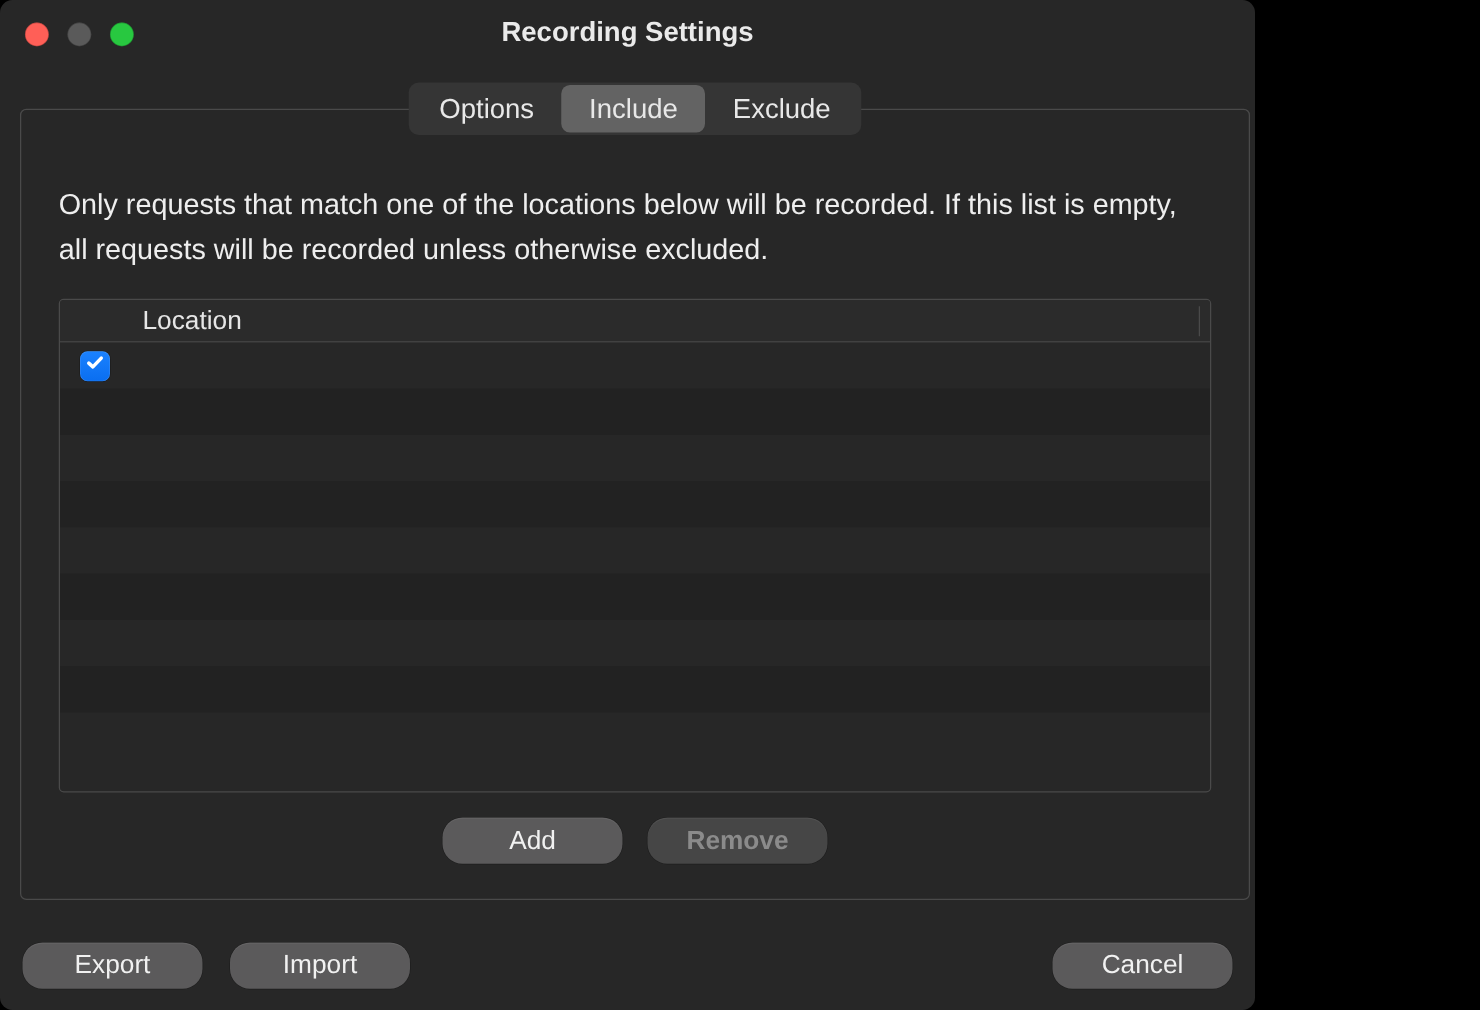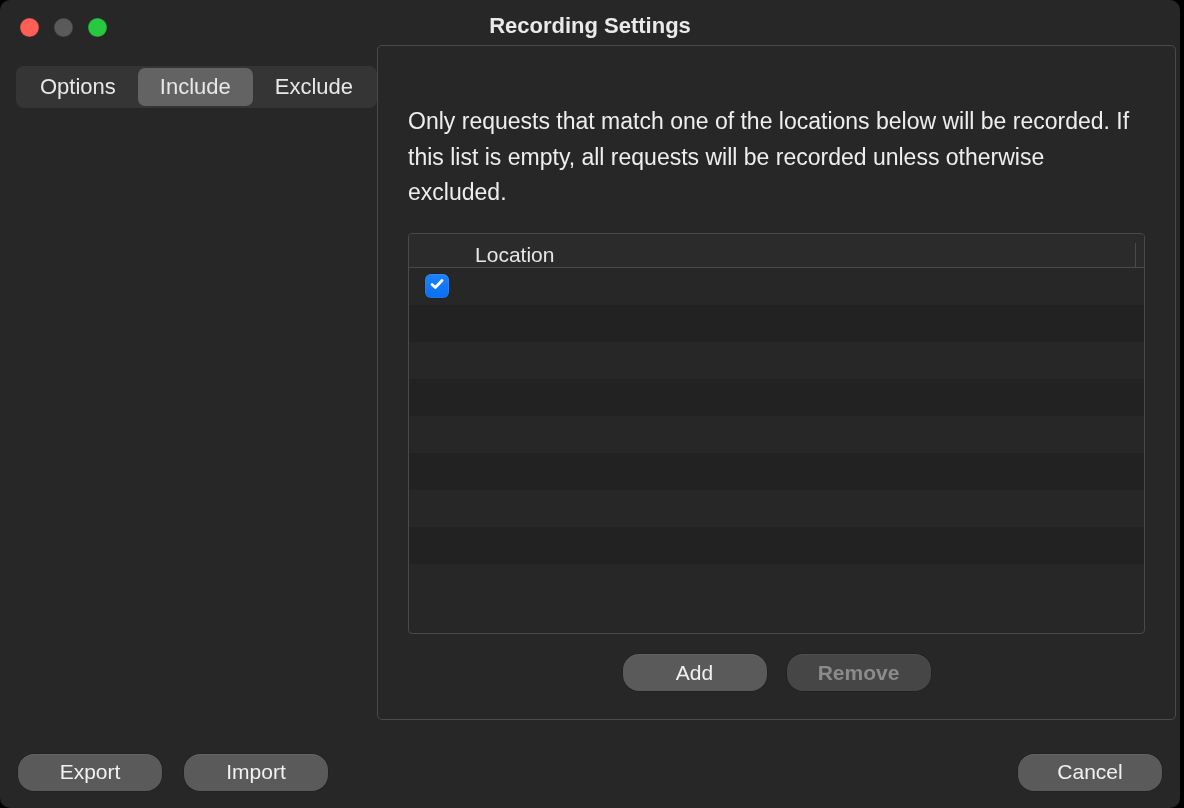--- a/index.html
+++ b/index.html
@@ -9,21 +9,21 @@
       font-family: -apple-system, BlinkMacSystemFont, "Helvetica Neue", Arial, sans-serif;
       -webkit-font-smoothing: antialiased;
     }
     html, body {
       width: 1184px;
       height: 808px;
       background: #000;
       overflow: hidden;
     }
     .window {
-      width: 1180px;
+      width: 1004px;
       height: 808px;
       background: #272727;
       border-radius: 10px;
       overflow: hidden;
       display: flex;
       flex-direction: column;
     }
     .titlebar {
       height: 52px;
       display: flex;
@@ -51,21 +51,21 @@
       text-align: center;
       color: #eaeaea;
       font-size: 22px;
       font-weight: 600;
     }
 
     .content {
       flex: 1 1 auto;
       padding: 14px 4px 16px 16px;
       display: flex;
-      flex-direction: row;
+      flex-direction: column;
     }
 
     .tabs-wrap {
       display: flex;
       justify-content: center;
       position: relative;
       z-index: 2;
     }
     .tabs {
       display: flex;
@@ -115,21 +115,21 @@
       border-radius: 4px;
       overflow: hidden;
       flex: 1 1 auto;
       display: flex;
       flex-direction: column;
       min-height: 0;
       background: #272727;
     }
     .table-header {
       display: flex;
-      align-items: flex-end;
+      align-items: center;
       height: 34px;
       background: #2b2b2b;
       border-bottom: 1.5px solid #4a4a4a;
     }
     .th-check {
       width: 56px;
       flex: 0 0 56px;
       border-right: 1.5px solid #4a4a4a;
     }
     .th-loc {

